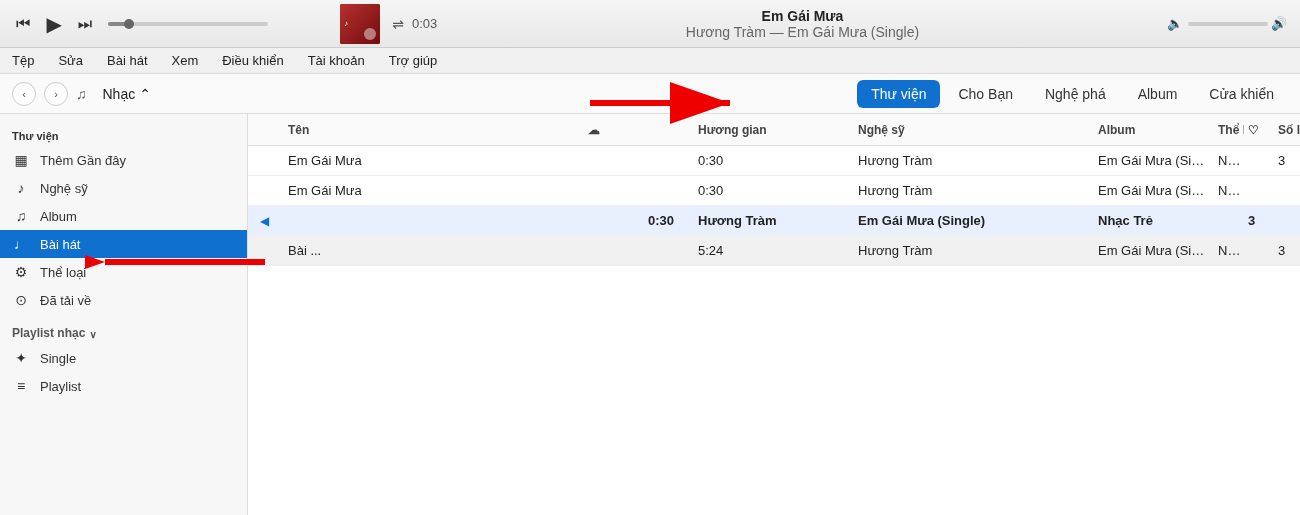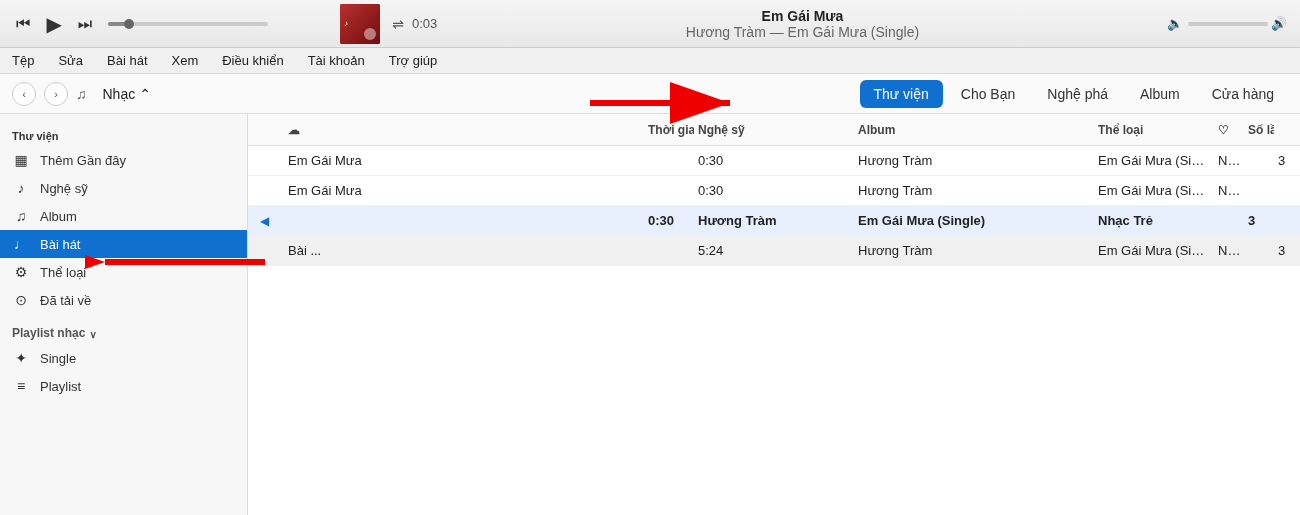--- a/index.html
+++ b/index.html
@@ -388,21 +388,21 @@
     <span class="nav-music-icon">♫</span>
     <div class="nav-dropdown">
       <span>Nhạc</span>
       <span>⌃</span>
     </div>
     <div class="nav-tabs">
       <div class="nav-tab active">Thư viện</div>
       <div class="nav-tab">Cho Bạn</div>
       <div class="nav-tab">Nghệ phá</div>
       <div class="nav-tab">Album</div>
-      <div class="nav-tab">Cửa hàng</div>
+      <div class="nav-tab">Cửa khiển</div>
     </div>
   </div>
 
   <div class="main-content">
 
     <div class="sidebar">
       <div class="sidebar-section-title">Thư viện</div>
 
       <div class="sidebar-item">
         <span class="sidebar-icon">▦</span>
@@ -440,23 +440,24 @@
       <div class="sidebar-item">
         <span class="sidebar-icon">≡</span>
         <span>Playlist</span>
       </div>
     </div>
 
     <div class="track-list">
 
       <div class="track-header">
         <div class="track-header-cell"></div>
+        <div class="track-header-cell" style="cursor:pointer;">Tên</div>
         <div class="track-header-cell">☁</div>
         <div class="track-header-cell"></div>
-        <div class="track-header-cell" style="cursor:pointer;">Thời gian</div>
+        <div class="track-header-cell" style="cursor:pointer;">Hương gian</div>
         <div class="track-header-cell" style="cursor:pointer;">Nghệ sỹ</div>
         <div class="track-header-cell" style="cursor:pointer;">Album</div>
         <div class="track-header-cell sort-active" style="cursor:pointer;">Thể loại</div>
         <div class="track-header-cell">♡</div>
         <div class="track-header-cell" style="cursor:pointer;">Số lần phát</div>
       </div>
 
       <div class="track-row">
         <div class="track-cell"></div>
         <div class="track-cell">Em Gái Mưa</div>

